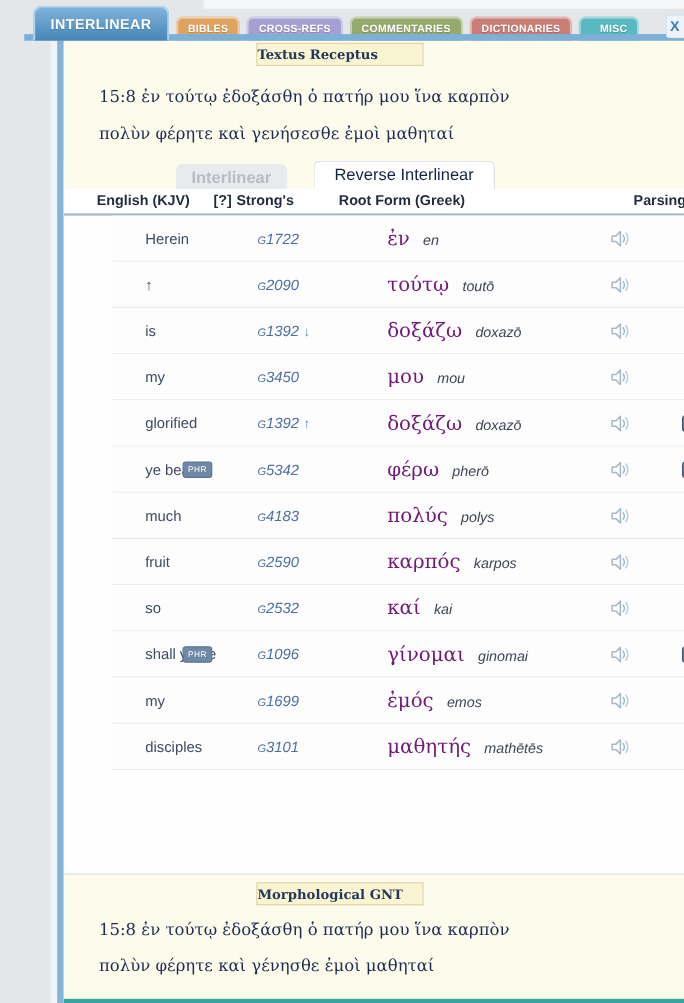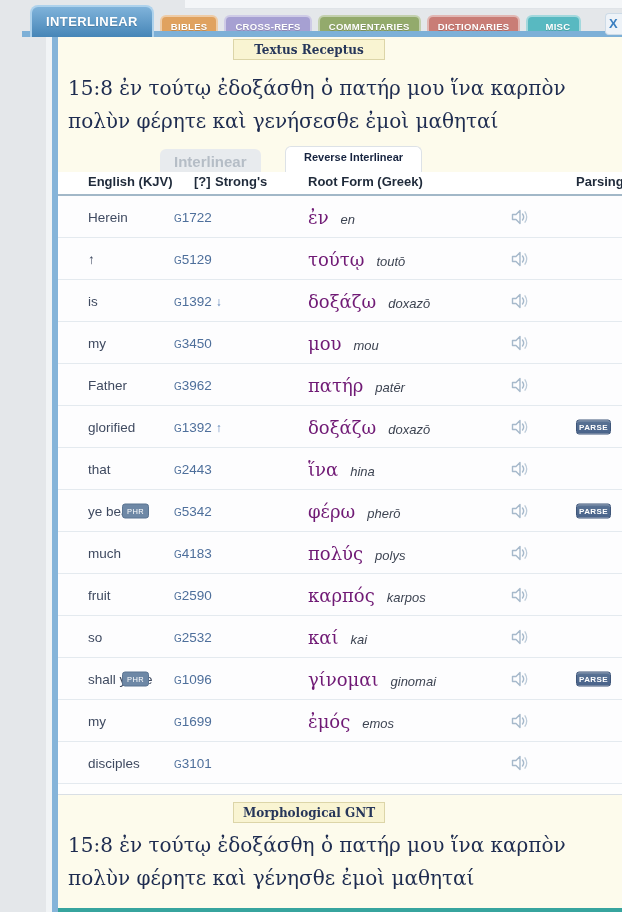--- a/index.html
+++ b/index.html
@@ -31,56 +31,56 @@
     background:#eef3f8;border:1px solid #cddbe7;border-right:none;border-radius:4px 0 0 4px;
     color:#3b7fc0;font-weight:bold;font-size:13px;line-height:20px;padding-left:3px;
   }
   
   .gutter{position:absolute;top:37px;left:46px;width:6px;bottom:0;background:#f1f4f6;}
   .vborder{position:absolute;top:31px;left:52px;width:6px;bottom:0;background:#85b4d9;}
   
   .panel{position:absolute;top:37px;left:58px;width:564px;bottom:0;background:#fdfbec;}
   .tr-section{position:relative;height:107px;background:#fdfbec;}
   .ref-badge{
-    width:152px;height:21px;line-height:20px;box-sizing:border-box;text-align:center;
+    width:152px;height:21px;line-height:20px;box-sizing:border-box;
     background:#f9f4d2;border:1px solid #dcd5a8;
     font-family:"DejaVu Serif","Liberation Serif",serif;font-weight:bold;font-size:12px;color:#26365a;
   }
   .tr-section .ref-badge{margin:2px 0 0 175px;}
   .verse{
-    margin:12px 0 0 10px;
+    margin:12px 0 0 32px;
     font-family:"DejaVu Serif","Liberation Serif",serif;
-    font-size:20px;line-height:33px;color:#1e2c50;
+    font-size:15px;line-height:33px;color:#1e2c50;
   }
   
   .inter-section{position:relative;height:648px;background:#fefefe;}
   .subtabs{position:relative;height:26px;background:#fdfbec;}
   .subtab-inactive{
     position:absolute;left:102px;bottom:0;height:23px;box-sizing:border-box;
     background:#e8ebee;border-radius:6px 6px 0 0;padding:4px 14px 0;
     color:#b5bdc6;font-weight:bold;font-size:15px;
   }
   .subtab-active{
     position:absolute;left:227px;bottom:0;height:26px;box-sizing:border-box;
     background:#ffffff;border:1px solid #dde2e7;border-bottom:none;border-radius:6px 6px 0 0;
-    padding:4px 18px 0;color:#16233f;font-weight:bold;font-size:11px;z-index:2;
+    padding:4px 18px 0;color:#16233f;font-weight:normal;font-size:15px;z-index:2;
   }
   .thead{position:relative;height:22px;background:#fff;border-bottom:2px solid #a2b8c8;}
   .thead span{position:absolute;top:2px;font-size:13px;font-weight:bold;color:#1f2a3a;}
   .h-english{left:30px;} .h-help{left:136px;} .h-strongs{left:157px;}
   .h-root{left:250px;} .h-parsing{left:518px;}
   .tbody{position:relative;}
-  .row{position:relative;height:41px;border-bottom:1px solid #e4eaef;background:#fdfdfe;}
+  .row{position:relative;height:41px;border-bottom:1px solid #e4eaef;background:#fdfdfe;margin-left:44px;}
   .row > *{position:absolute;top:50%;transform:translateY(-50%);}
   .c-english{left:30px;font-size:13.5px;color:#3f4a60;}
   .phr{
     left:64px;background:#6e88a6;border:1px solid #5a7492;border-radius:3px;
     color:#fff;font-weight:normal;font-size:7.5px;letter-spacing:.4px;padding:2px 4px;
   }
-  .c-strongs{left:116px;font-size:13.5px;color:#4e6f9b;white-space:nowrap;}
+  .c-strongs{left:132px;font-size:13.5px;color:#4e6f9b;white-space:nowrap;font-style:italic;}
   .g-prefix{font-size:10px;}
   .g-arrow{color:#5b82b5;font-size:12px;margin-left:4px;}
   .c-root{left:250px;white-space:nowrap;}
   .greek{font-family:"DejaVu Serif","Liberation Serif",serif;font-size:18px;color:#701a75;}
   .translit{font-style:italic;font-size:13px;color:#3d4452;margin-left:12px;}
   .c-speaker{left:452px;width:20px;height:18px;}
   .parse{
     left:518px;background:linear-gradient(#5a7394,#49638a);border:1px solid #3f567a;border-radius:3px;
     color:#fff;font-weight:bold;font-size:8px;letter-spacing:.4px;padding:2px 2px;
     box-shadow:inset 0 1px 0 rgba(255,255,255,.25);
@@ -143,21 +143,21 @@
         <path d="M2.5 6.5 H6 L10 2.5 V15.5 L6 11.5 H2.5 Z" fill="none" stroke="#a6b9cb" stroke-width="1.4" stroke-linejoin="round"></path>
         <path d="M12.5 6 Q14.8 9 12.5 12" fill="none" stroke="#a6b9cb" stroke-width="1.4" stroke-linecap="round"></path>
         <path d="M15 3.8 Q18.4 9 15 14.2" fill="none" stroke="#bccbd9" stroke-width="1.3" stroke-linecap="round"></path>
       </svg>
     </span>
 
   </div>
         <div class="row">
     <span class="c-english">↑</span>
 
-    <span class="c-strongs"><span class="g-prefix">G</span><span>5129</span></span>
+    <span class="c-strongs"><span class="g-prefix">G</span><span>2090</span></span>
     <span class="c-root"><span class="greek">τούτῳ</span><span class="translit">toutō</span></span>
     <span class="c-speaker">
       <svg width="20" height="18" viewBox="0 0 20 18">
         <path d="M2.5 6.5 H6 L10 2.5 V15.5 L6 11.5 H2.5 Z" fill="none" stroke="#a6b9cb" stroke-width="1.4" stroke-linejoin="round"></path>
         <path d="M12.5 6 Q14.8 9 12.5 12" fill="none" stroke="#a6b9cb" stroke-width="1.4" stroke-linecap="round"></path>
         <path d="M15 3.8 Q18.4 9 15 14.2" fill="none" stroke="#bccbd9" stroke-width="1.3" stroke-linecap="round"></path>
       </svg>
     </span>
 
   </div>
@@ -183,60 +183,32 @@
     <span class="c-speaker">
       <svg width="20" height="18" viewBox="0 0 20 18">
         <path d="M2.5 6.5 H6 L10 2.5 V15.5 L6 11.5 H2.5 Z" fill="none" stroke="#a6b9cb" stroke-width="1.4" stroke-linejoin="round"></path>
         <path d="M12.5 6 Q14.8 9 12.5 12" fill="none" stroke="#a6b9cb" stroke-width="1.4" stroke-linecap="round"></path>
         <path d="M15 3.8 Q18.4 9 15 14.2" fill="none" stroke="#bccbd9" stroke-width="1.3" stroke-linecap="round"></path>
       </svg>
     </span>
 
   </div>
         <div class="row">
-    <span class="c-english">Father</span>
-
-    <span class="c-strongs"><span class="g-prefix">G</span><span>3962</span></span>
-    <span class="c-root"><span class="greek">πατήρ</span><span class="translit">patēr</span></span>
-    <span class="c-speaker">
-      <svg width="20" height="18" viewBox="0 0 20 18">
-        <path d="M2.5 6.5 H6 L10 2.5 V15.5 L6 11.5 H2.5 Z" fill="none" stroke="#a6b9cb" stroke-width="1.4" stroke-linejoin="round"></path>
-        <path d="M12.5 6 Q14.8 9 12.5 12" fill="none" stroke="#a6b9cb" stroke-width="1.4" stroke-linecap="round"></path>
-        <path d="M15 3.8 Q18.4 9 15 14.2" fill="none" stroke="#bccbd9" stroke-width="1.3" stroke-linecap="round"></path>
-      </svg>
-    </span>
-
-  </div>
-        <div class="row">
     <span class="c-english">glorified</span>
 
     <span class="c-strongs"><span class="g-prefix">G</span><span>1392</span><span class="g-arrow">↑</span></span>
     <span class="c-root"><span class="greek">δοξάζω</span><span class="translit">doxazō</span></span>
     <span class="c-speaker">
       <svg width="20" height="18" viewBox="0 0 20 18">
         <path d="M2.5 6.5 H6 L10 2.5 V15.5 L6 11.5 H2.5 Z" fill="none" stroke="#a6b9cb" stroke-width="1.4" stroke-linejoin="round"></path>
         <path d="M12.5 6 Q14.8 9 12.5 12" fill="none" stroke="#a6b9cb" stroke-width="1.4" stroke-linecap="round"></path>
         <path d="M15 3.8 Q18.4 9 15 14.2" fill="none" stroke="#bccbd9" stroke-width="1.3" stroke-linecap="round"></path>
       </svg>
     </span>
     <span class="parse">PARSE</span>
-  </div>
-        <div class="row">
-    <span class="c-english">that</span>
-
-    <span class="c-strongs"><span class="g-prefix">G</span><span>2443</span></span>
-    <span class="c-root"><span class="greek">ἵνα</span><span class="translit">hina</span></span>
-    <span class="c-speaker">
-      <svg width="20" height="18" viewBox="0 0 20 18">
-        <path d="M2.5 6.5 H6 L10 2.5 V15.5 L6 11.5 H2.5 Z" fill="none" stroke="#a6b9cb" stroke-width="1.4" stroke-linejoin="round"></path>
-        <path d="M12.5 6 Q14.8 9 12.5 12" fill="none" stroke="#a6b9cb" stroke-width="1.4" stroke-linecap="round"></path>
-        <path d="M15 3.8 Q18.4 9 15 14.2" fill="none" stroke="#bccbd9" stroke-width="1.3" stroke-linecap="round"></path>
-      </svg>
-    </span>
-
   </div>
         <div class="row">
     <span class="c-english">ye bear</span>
     <span class="phr">PHR</span>
     <span class="c-strongs"><span class="g-prefix">G</span><span>5342</span></span>
     <span class="c-root"><span class="greek">φέρω</span><span class="translit">pherō</span></span>
     <span class="c-speaker">
       <svg width="20" height="18" viewBox="0 0 20 18">
         <path d="M2.5 6.5 H6 L10 2.5 V15.5 L6 11.5 H2.5 Z" fill="none" stroke="#a6b9cb" stroke-width="1.4" stroke-linejoin="round"></path>
         <path d="M12.5 6 Q14.8 9 12.5 12" fill="none" stroke="#a6b9cb" stroke-width="1.4" stroke-linecap="round"></path>
@@ -312,20 +284,21 @@
         <path d="M12.5 6 Q14.8 9 12.5 12" fill="none" stroke="#a6b9cb" stroke-width="1.4" stroke-linecap="round"></path>
         <path d="M15 3.8 Q18.4 9 15 14.2" fill="none" stroke="#bccbd9" stroke-width="1.3" stroke-linecap="round"></path>
       </svg>
     </span>
 
   </div>
         <div class="row">
     <span class="c-english">disciples</span>
 
     <span class="c-strongs"><span class="g-prefix">G</span><span>3101</span></span>
+    <span class="c-root"><span class="greek">μαθητής</span><span class="translit">mathētēs</span></span>
     <span class="c-speaker">
       <svg width="20" height="18" viewBox="0 0 20 18">
         <path d="M2.5 6.5 H6 L10 2.5 V15.5 L6 11.5 H2.5 Z" fill="none" stroke="#a6b9cb" stroke-width="1.4" stroke-linejoin="round"></path>
         <path d="M12.5 6 Q14.8 9 12.5 12" fill="none" stroke="#a6b9cb" stroke-width="1.4" stroke-linecap="round"></path>
         <path d="M15 3.8 Q18.4 9 15 14.2" fill="none" stroke="#bccbd9" stroke-width="1.3" stroke-linecap="round"></path>
       </svg>
     </span>
 
   </div>
       </div>

